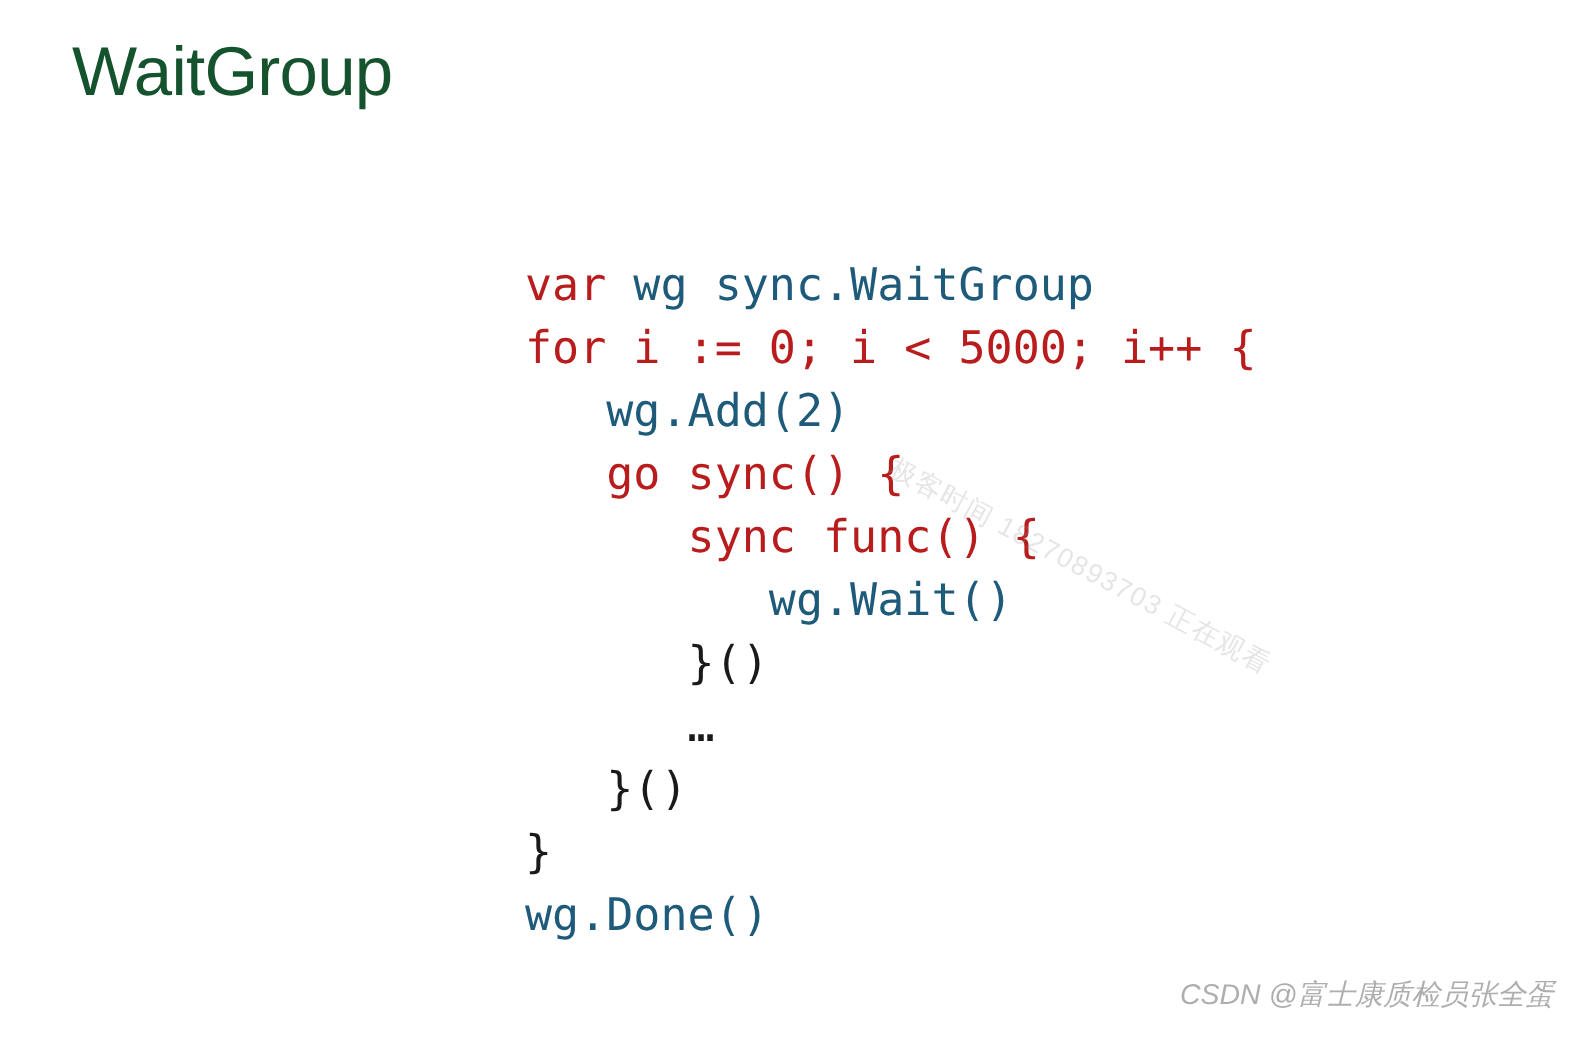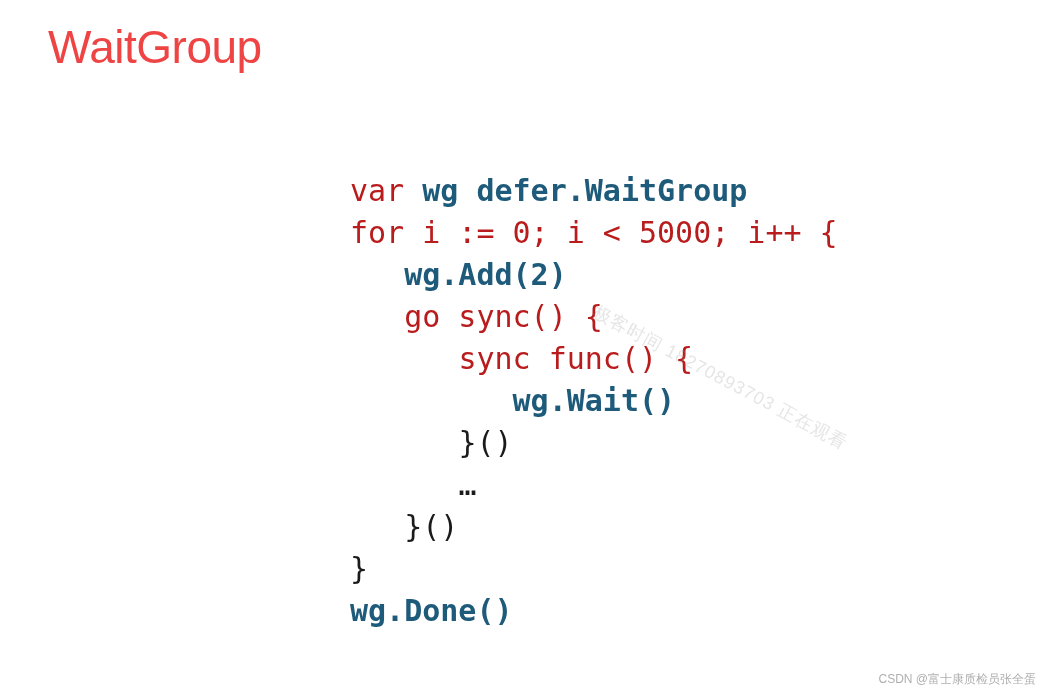--- a/index.html
+++ b/index.html
@@ -13,68 +13,68 @@
       background: #ffffff;
       position: relative;
       font-family: "Helvetica Neue", Helvetica, Arial, sans-serif;
     }
     .title {
       position: absolute;
       top: 20px;
       left: 48px;
       font-size: 46px;
       font-weight: 400;
-      color: #ef4444;
+      color: #14532d;
       letter-spacing: -0.5px;
     }
     .code-block {
       position: absolute;
       top: 170px;
       left: 350px;
       font-family: "Menlo", "Monaco", "Consolas", monospace;
       font-size: 30px;
       line-height: 1.4;
       white-space: pre;
       color: #1a1a1a;
     }
     .kw {
       color: #b91c1c;
     }
     .ident {
       color: #1e5a7a;
-      font-weight: bold;
     }
     .punct {
       color: #1a1a1a;
     }
     .watermark-diagonal {
       position: absolute;
       top: 300px;
       left: 600px;
       font-size: 18px;
       color: rgba(150, 150, 150, 0.25);
       transform: rotate(28deg);
       transform-origin: left top;
       letter-spacing: 1px;
       white-space: nowrap;
     }
     .watermark-bottom {
       position: absolute;
-      bottom: 12px;
+      bottom: 24px;
       right: 20px;
-      font-size: 12px;
+      font-size: 19px;
       color: rgba(120, 120, 120, 0.6);
+      font-style: italic;
     }
   </style>
 </head>
 <body>
 
 <div class="title">WaitGroup</div>
 
-<div class="code-block"><span class="kw">var</span><span class="ident"> wg </span><span class="ident">defer.WaitGroup</span>
+<div class="code-block"><span class="kw">var</span><span class="ident"> wg </span><span class="ident">sync.WaitGroup</span>
 <span class="kw">for i := 0; i &lt; 5000; i++ {</span>
 <span>   </span><span class="ident">wg.Add(2)</span>
 <span>   </span><span class="kw">go sync() {</span>
 <span>      </span><span class="kw">sync func() {</span>
 <span>         </span><span class="ident">wg.Wait()</span>
 <span>      </span><span class="punct">}()</span>
 <span>      </span><span class="punct">…</span>
 <span>   </span><span class="punct">}()</span>
 <span class="punct">}</span>
 <span class="ident">wg.Done()</span></div>

